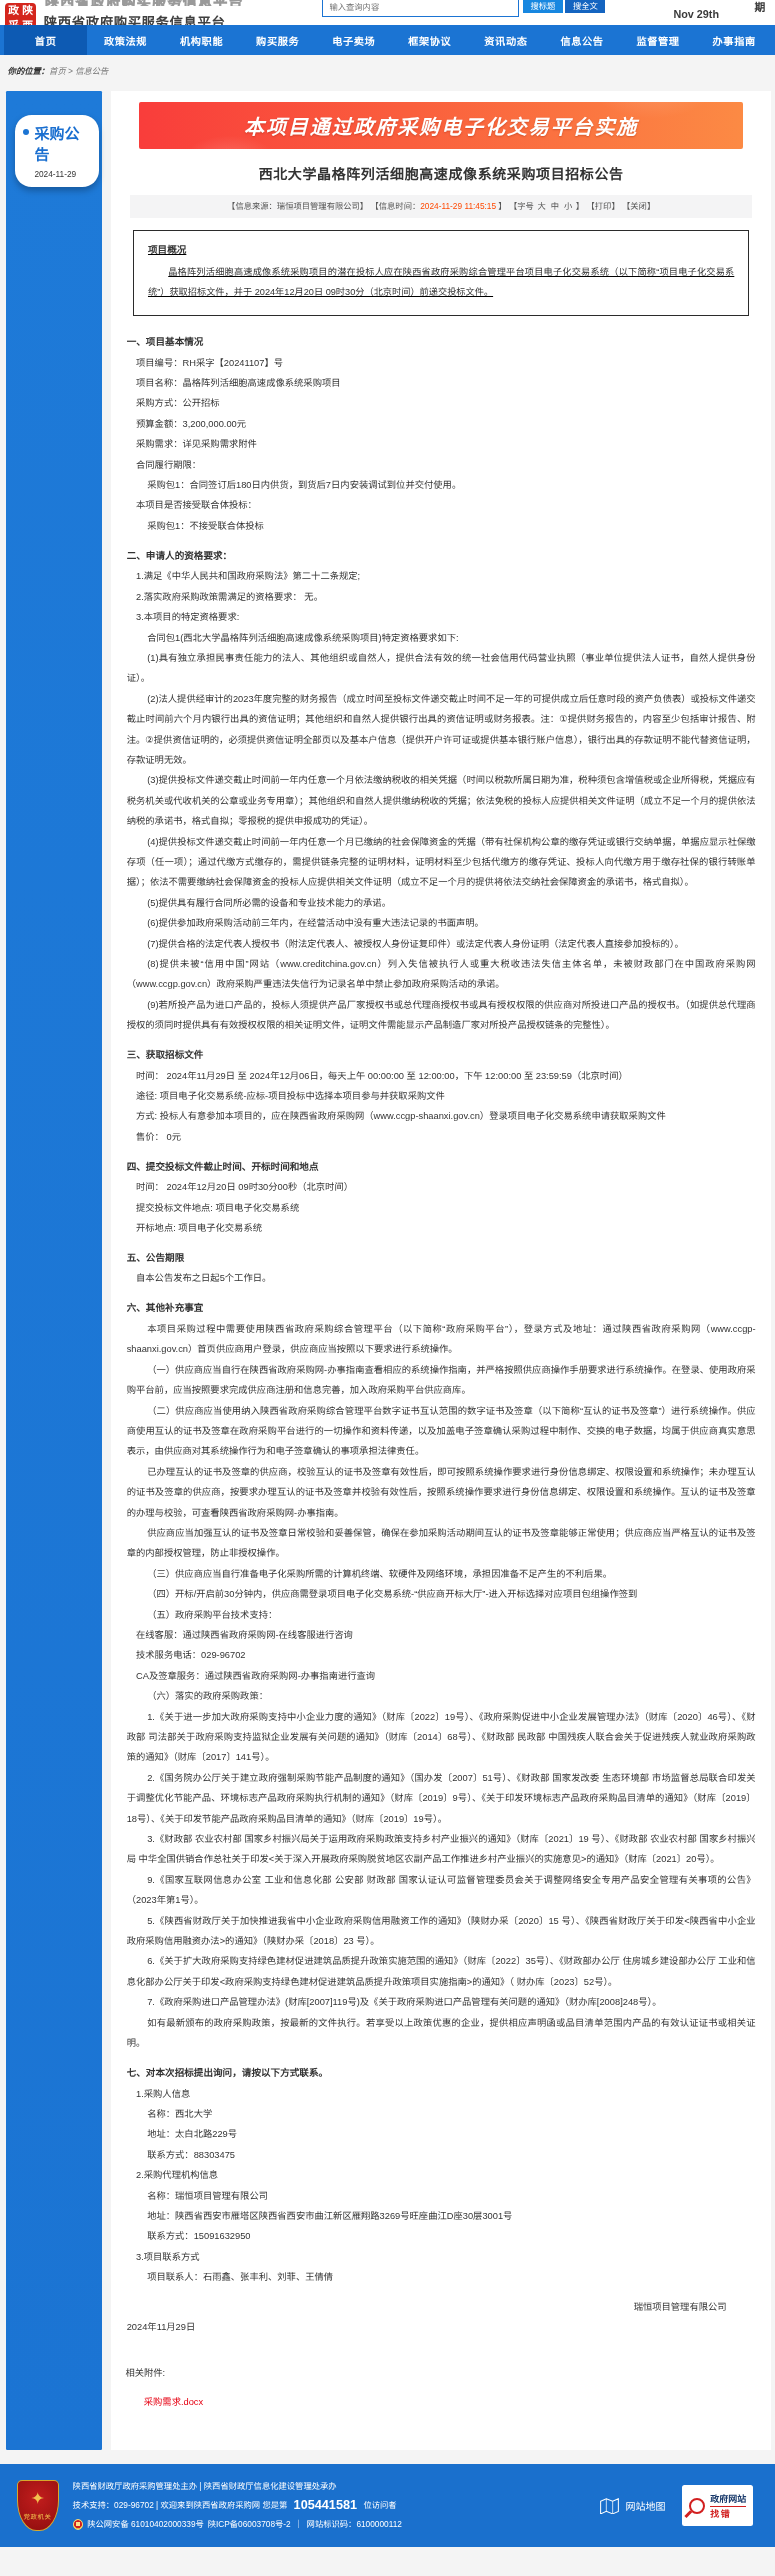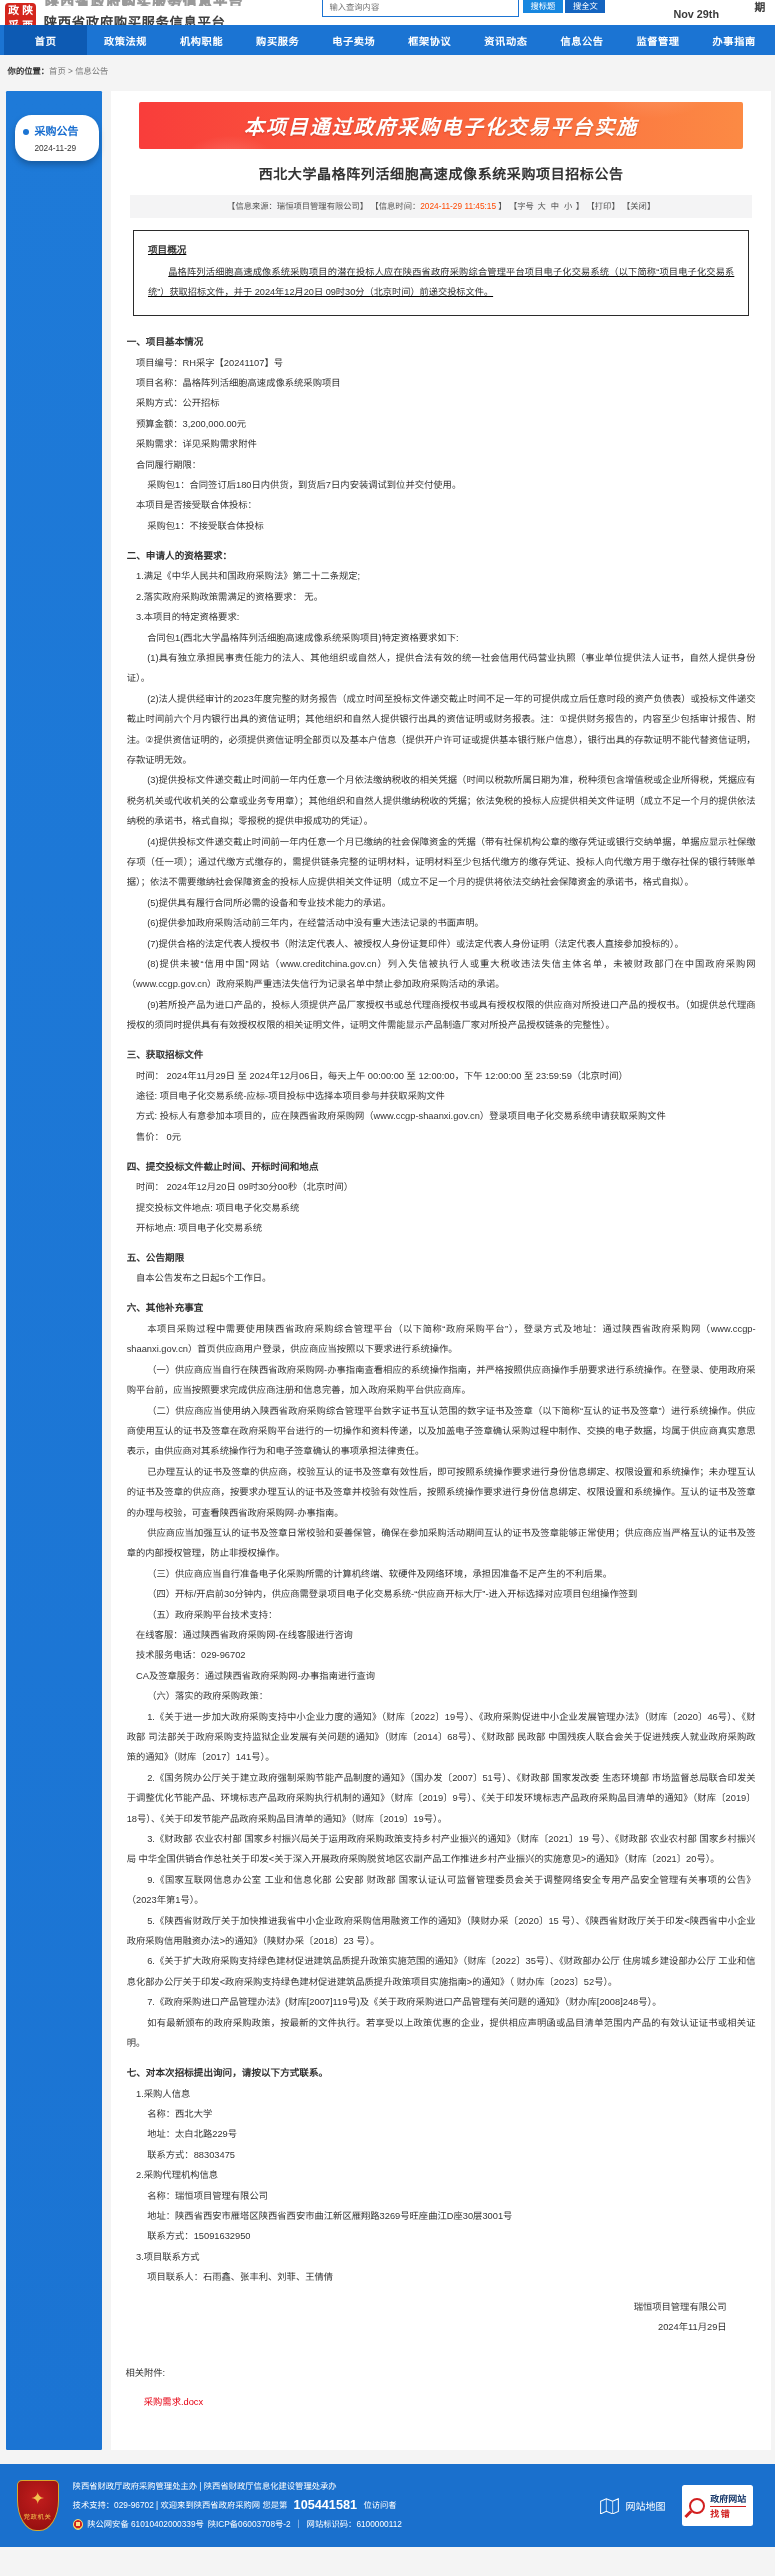--- a/index.html
+++ b/index.html
@@ -20,30 +20,30 @@
   .btn-full { background: #1464c0; margin-left: 2.5px; }
   .hdr-date { position: absolute; right: 57px; top: 7.6px; font-size: 10.8px; font-weight: bold; color: #3a3a3a; }
   .hdr-week { position: absolute; right: 9px; top: -12.7px; writing-mode: vertical-rl; font-size: 10.8px; font-weight: bold; color: #3a3a3a; letter-spacing: 3.8px; }
 
   
   .nav { height: 30px; background: #1b74d3; display: flex; align-items: stretch; padding: 0 3.8px; }
   .nav-item { flex: 1; display: flex; align-items: center; justify-content: center; color: #fff; font-size: 10.2px; font-weight: bold; text-decoration: none; cursor: pointer; letter-spacing: 0.6px; }
   .nav-item.active { background: #0d5ab3; flex: 1.1; }
 
   
-  .crumb { padding: 9px 0 0 7.6px; font-size: 8.3px; color: #777; height: 25.5px; }
+  .crumb { padding: 9px 0 0 7.6px; font-size: 8.3px; color: #777; height: 25.5px; font-style: italic; }
   .crumb b { color: #333; font-weight: bold; }
   .crumb a { color: #777; text-decoration: none; cursor: pointer; }
 
   
   .main { display: flex; align-items: flex-start; padding: 10.2px 5.1px 0 6.4px; gap: 9px; }
   .sidebar { width: 96px; height: 2359px; background: linear-gradient(180deg, #1e7ad8 0%, #1b74d3 100%); border-radius: 1.3px; flex: none; }
   .side-tab { margin: 24px 3.8px 0 9px; background: #fff; border-radius: 16.6px; padding: 7.6px 6.4px 7.6px 19px; position: relative; box-shadow: 0 3.8px 6.4px rgba(0,0,0,.25); cursor: pointer; }
   .side-tab::before { content: ""; position: absolute; left: 7.6px; top: 14px; width: 6.4px; height: 6.4px; border-radius: 50%; background: #1b74d3; }
-  .side-tab-title { color: #1a6fd0; font-size: 11px; font-weight: bold; }
+  .side-tab-title { color: #1a6fd0; font-size: 15px; font-weight: bold; }
   .side-tab-date { color: #333; font-size: 8.3px; margin-top: 5.1px; }
 
   .card { flex: 1; background: #fff; height: 2359px; overflow: hidden; padding: 0 14px; }
 
   .banner { margin: 11.5px 14px 0; height: 47px; border-radius: 1.9px; background:
       radial-gradient(76px 38px at 15% 120%, rgba(255,255,255,.18), transparent 60%),
       radial-gradient(102px 51px at 85% -30%, rgba(255,255,255,.15), transparent 60%),
       linear-gradient(90deg, #f93d3b 0%, #fa5f3d 45%, #fc8a44 100%);
     display: flex; align-items: center; justify-content: center; }
   .banner span { color: #fff; font-size: 20px; font-weight: bold; font-style: italic; letter-spacing: 1.9px; text-shadow: 0 1.3px 1.9px rgba(140,30,0,.35); }
@@ -58,21 +58,21 @@
   .ovbox { margin: 12.7px 7.6px 0; border: 0.6px solid #2b2b2b; padding: 10.2px 14px 12.7px; text-decoration: underline; }
   .ovbox h3 { font-size: 9.6px; color: #333; font-weight: bold; }
   .ovbox p { margin-top: 6.4px; font-size: 9.2px; color: #333; line-height: 20px; text-indent: 2.2em; text-align: justify; }
 
   .blocks { margin-top: 16.6px; padding: 0 1.3px; }
   .blk { line-height: 20.4px; font-size: 9.3px; color: #333; text-align: justify; }
   .s-sec { font-weight: bold; font-size: 9.6px; margin-top: 9.6px; }
   .s-lbl { padding-left: 1em; }
   .s-sub { padding-left: 2.2em; }
   .s-par { text-indent: 2.2em; }
-  .s-right { text-align: right; padding-right: 29px; }
+  .s-right { text-align: left; padding-right: 29px; }
   .s-right1 { text-align: right; padding-right: 29px; margin-top: 9px; }
 
   .attach { margin-top: 28px; }
   .attach-label { font-size: 9.3px; color: #333; }
   .attach-file { margin-top: 15px; padding-left: 1.8em; }
   .attach-file a { color: #e60012; font-size: 9.3px; text-decoration: none; cursor: pointer; }
 
   
   .footer { margin-top: 14.7px; height: 83px; background: #1a70cd; display: flex; align-items: center; padding: 0 23px 0 16.6px; gap: 14px; }
   .emblem { width: 42px; height: 51px; background: radial-gradient(circle at 50% 35%, #c21d1d, #8f0e0e); border: 1.9px solid #d8a92c; border-radius: 5.1px 5.1px 46% 46% / 5.1px 5.1px 60% 60%; flex: none; position: relative; display: flex; flex-direction: column; align-items: center; justify-content: center; }

